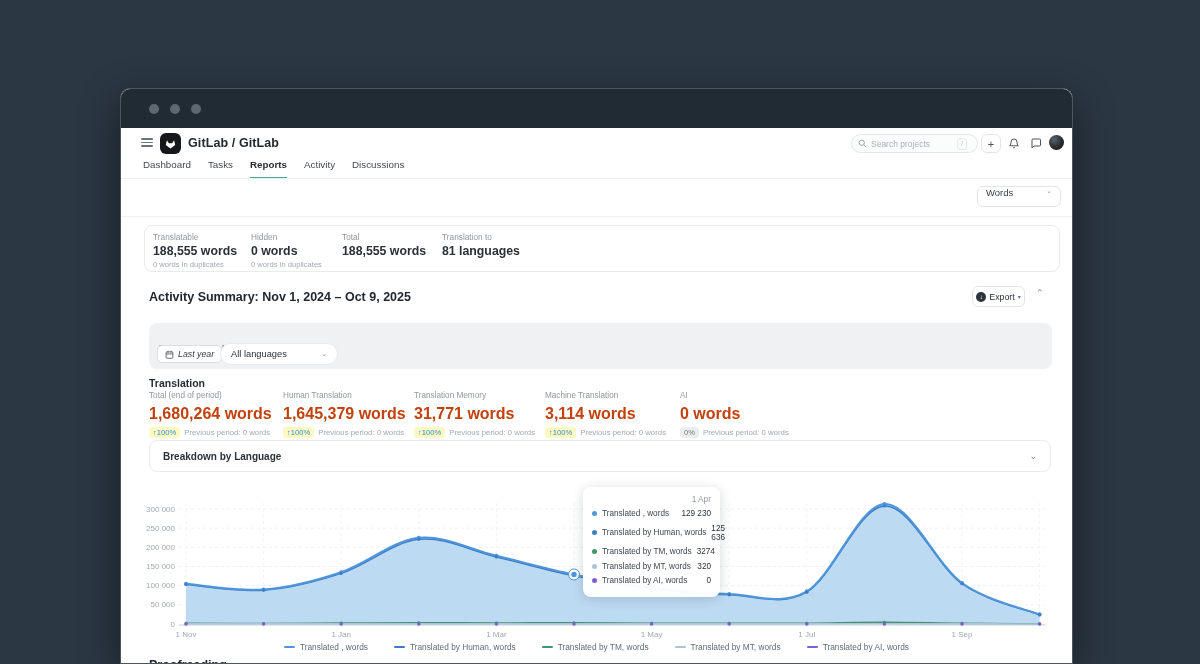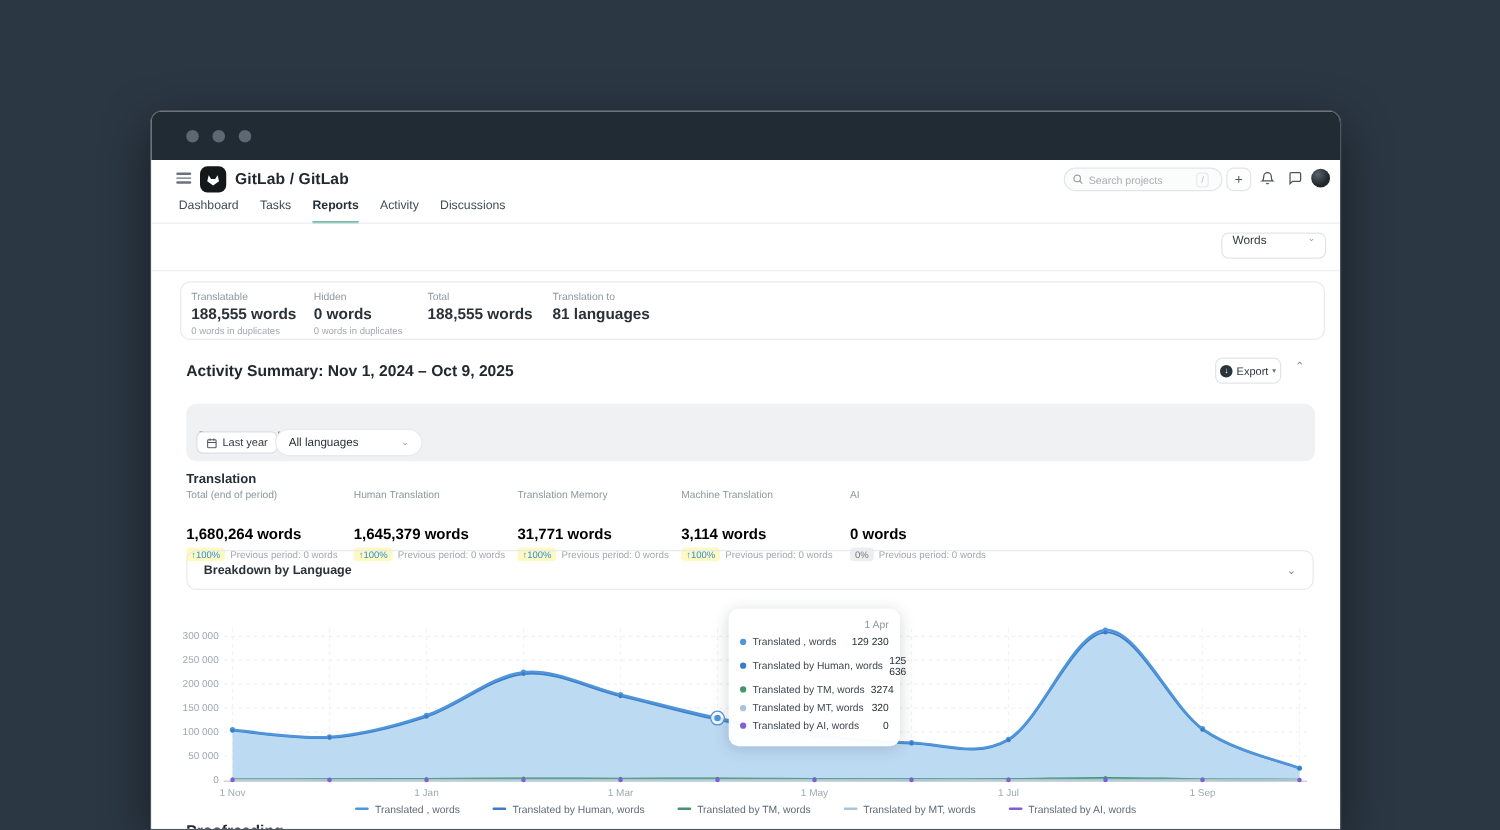--- a/index.html
+++ b/index.html
@@ -58,29 +58,29 @@
   .exp-circ { width:10px; height:10px; background:#2b333b; border-radius:50%; color:#fff; font-size:6.5px;
               display:flex; align-items:center; justify-content:center; }
   .exportbtn .lbl { font-size:8.8px; color:#2b333b; }
   .exportbtn .car { font-size:6px; color:#6a737c; }
   .collapse { position:absolute; left:915px; top:160px; font-size:9px; color:#7c858d; cursor:pointer; }
 
   
   .filterbar { position:absolute; left:28px; top:195px; width:903px; height:46px; background:#eff1f3; border-radius:8px; }
   .flab { position:absolute; font-size:8.8px; color:#3f4750; top:8px;margin-top:12px; }
   .datebtn { position:absolute; left:8px; top:22px; height:18px; background:#fff; border:1px solid #dcdfe2; border-radius:5px;
-             display:flex; align-items:center; gap:4px; padding:0 7px; font-size:8.8px; color:#333b42; cursor:pointer; }
+             display:flex; align-items:center; gap:4px; padding:0 7px; font-size:8.8px; color:#333b42; cursor:pointer;font-style:italic; }
   .langselect { position:absolute; left:71px; top:20px; width:118px; height:22px; background:#fff; border:1px solid #e8eaec; border-radius:12px;
                 display:flex; align-items:center; justify-content:space-between; padding:0 10px; font-size:9.3px; color:#2a3138; cursor:pointer; }
 
   
   .tr-title { position:absolute; left:28px; top:249px; font-size:10.5px; font-weight:bold; color:#262e35; }
   .tcol { position:absolute; top:263px; }
   .tcol .lab { font-size:8.2px; color:#8f979e; }
-  .tcol .val { font-size:12px; font-weight:bold; color:#000000; margin-top:20px; }
+  .tcol .val { font-size:16px; font-weight:bold; color:#c2410c; margin-top:5px; }
   .tcol .brow { display:flex; align-items:center; gap:4px; margin-top:4px; }
   .badge { font-size:7.6px; padding:1px 4px; border-radius:3px; }
   .badge.up { background:#fef9c3; color:#2e8fd2; }
   .badge.flat { background:#ebedef; color:#737b83; }
   .period { font-size:7.8px; color:#a2a9b0; }
 
   
   .breakdown { position:absolute; left:28px; top:312px; width:902px; height:32px; border:1px solid #e8eaec; border-radius:8px;
                display:flex; align-items:center; justify-content:space-between; padding:0 13px; cursor:pointer; }
   .breakdown .ttl { font-size:10px; font-weight:bold; color:#2a3138; }

